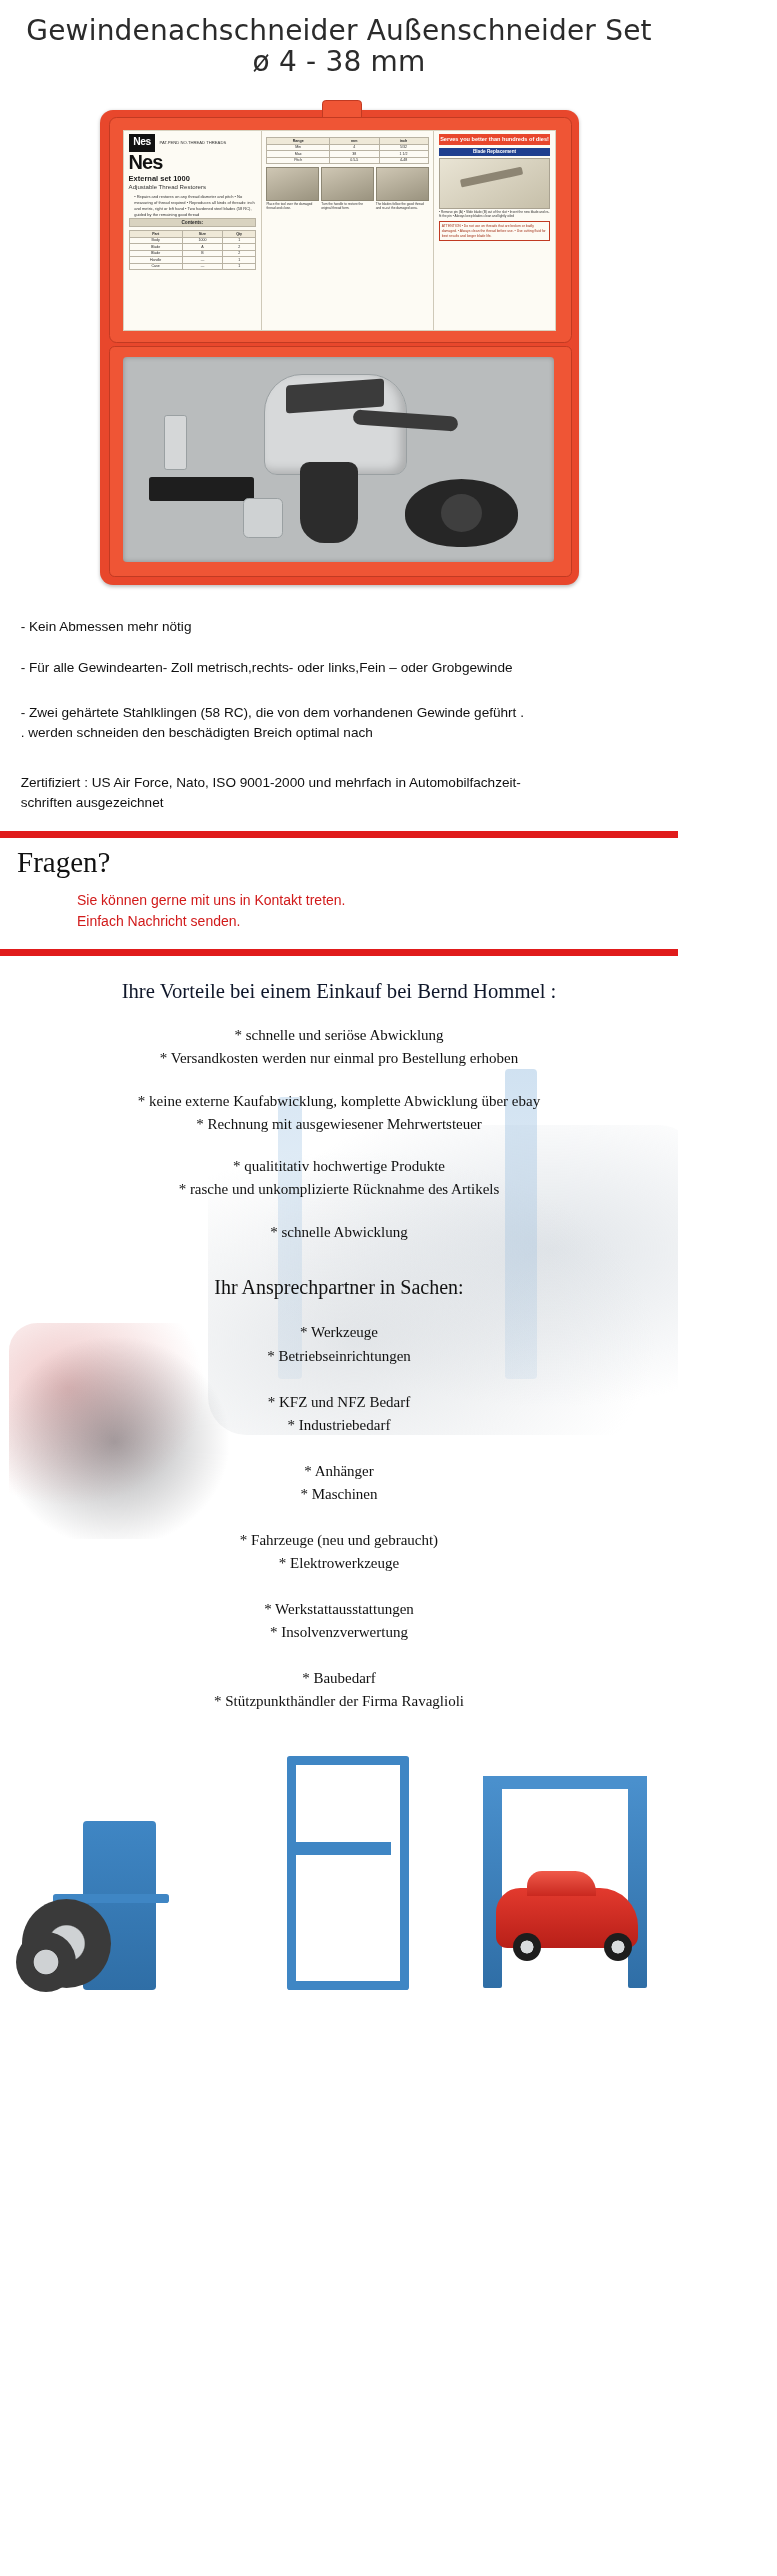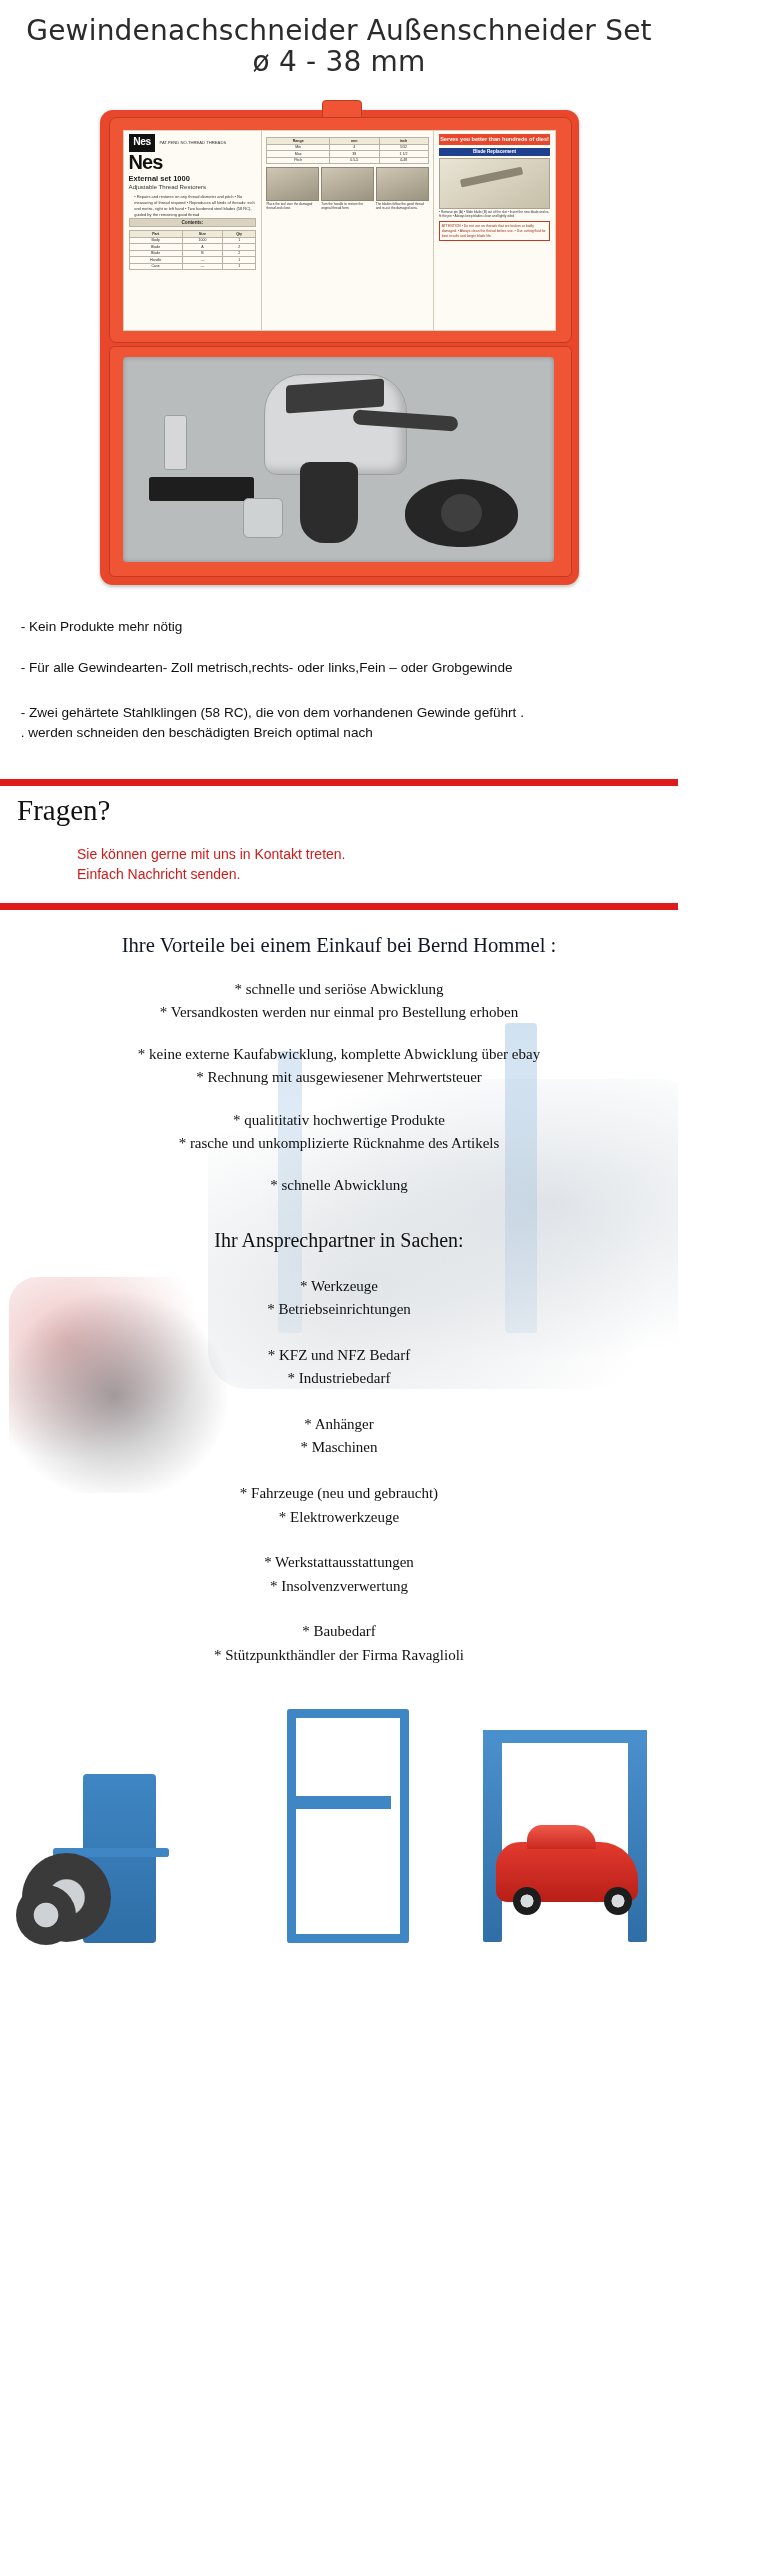--- a/index.html
+++ b/index.html
@@ -339,21 +339,21 @@
     font-size: 29px;
     color: #111;
     padding-left: 17px;
     line-height: 1.1;
   }
   .fragen-lines {
     color: #d11a1a;
     font-size: 14px;
     line-height: 1.45;
     padding-left: 77px;
-    margin-top: 17px;
+    margin-top: 11px;
     white-space: pre-line;
   }
 
   
   .benefits {
     position: relative;
     padding: 24.4px 0 9.4px 0;
     overflow: hidden;
   }
   .bg-art {
@@ -653,25 +653,27 @@
           <div class="tool-main"></div>
           <div class="tool-arm"></div>
           <div class="tool-handle"></div>
           <div class="knob"></div>
         </div>
       </div>
     </div>
   </div>
 
   <div class="features">
-    <p class="tight">- Kein Produkte mehr nötig</p>
+    <p class="tight">- Kein Abmessen mehr nötig</p>
     <p>- Für alle Gewindearten- Zoll metrisch,rechts- oder links,Fein – oder Grobgewinde</p>
     <p>- Zwei gehärtete Stahlklingen (58 RC), die von dem vorhandenen Gewinde geführt .
 .  werden schneiden den beschädigten Breich optimal nach</p>
   </div>
+  <div class="cert">Zertifiziert : US Air Force, Nato, ISO 9001-2000 und mehrfach in Automobilfachzeit-
+schriften ausgezeichnet</div>
 
   <div class="rule-red"></div>
   <div class="fragen-wrap">
     <div class="fragen-title">Fragen?</div>
     <div class="fragen-lines">Sie können gerne mit uns in Kontakt treten.
 Einfach Nachricht senden.</div>
   </div>
   <div class="rule-red"></div>
 
   <div class="benefits">

